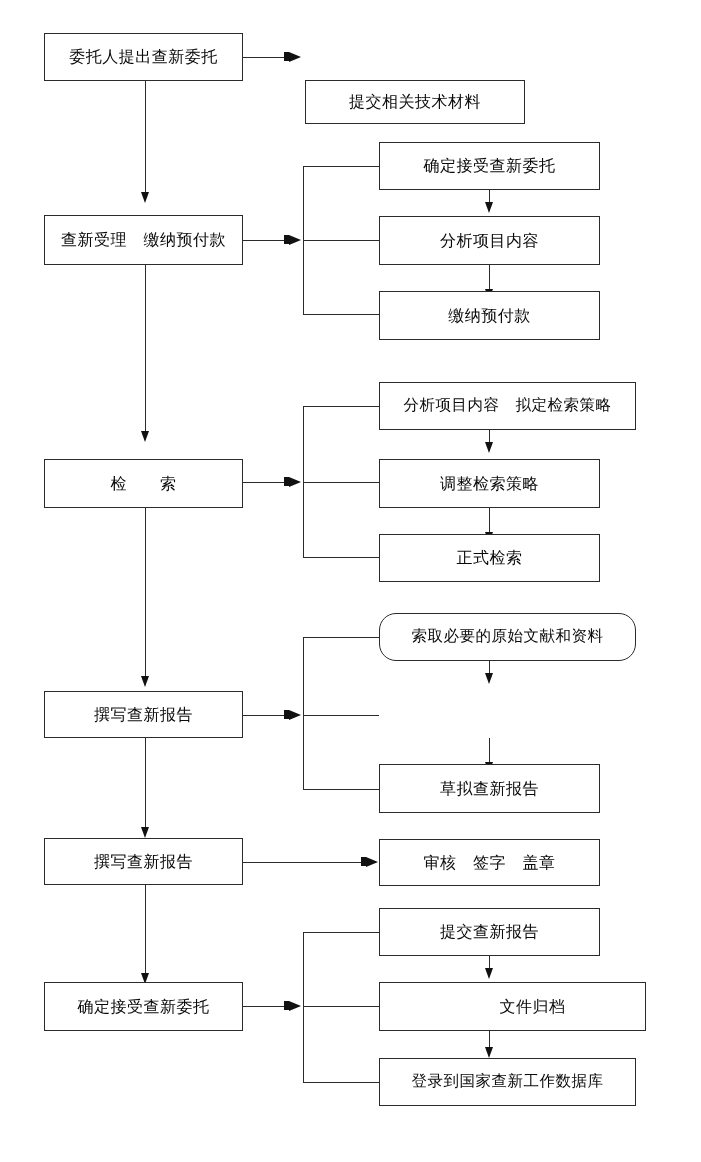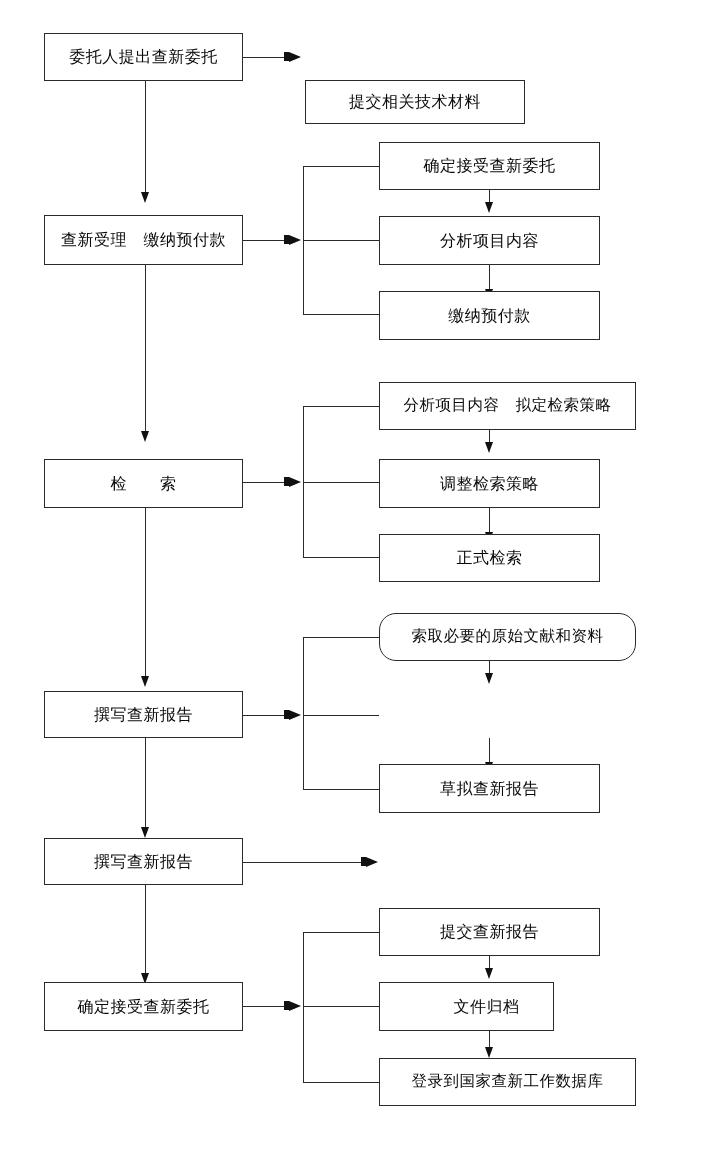--- a/index.html
+++ b/index.html
@@ -195,24 +195,27 @@
     <span>正式检索</span>
   </div>
 
   <div class="node sm" style="left:379px; top:613px; width:257px; height:48px;border-radius:17px;">
     <span>索取必要的原始文献和资料</span>
   </div>
   <div class="node" style="left:379px; top:764px; width:221px; height:49px;">
     <span>草拟查新报告</span>
   </div>
 
+  <div class="node" style="left:379px; top:839px; width:221px; height:47px;">
+    <span>审核　签字　盖章</span>
+  </div>
 
   <div class="node" style="left:379px; top:908px; width:221px; height:48px;">
     <span>提交查新报告</span>
   </div>
-  <div class="node" style="left:379px; top:982px; width:175px; height:49px;padding-left:40px;">
+  <div class="node" style="left:379px; top:982px; width:267px; height:49px;padding-left:40px;">
     <span>文件归档</span>
   </div>
   <div class="node sm" style="left:379px; top:1058px; width:257px; height:48px;">
     <span>登录到国家查新工作数据库</span>
   </div>
 
 </div>
 
 </body></html>

